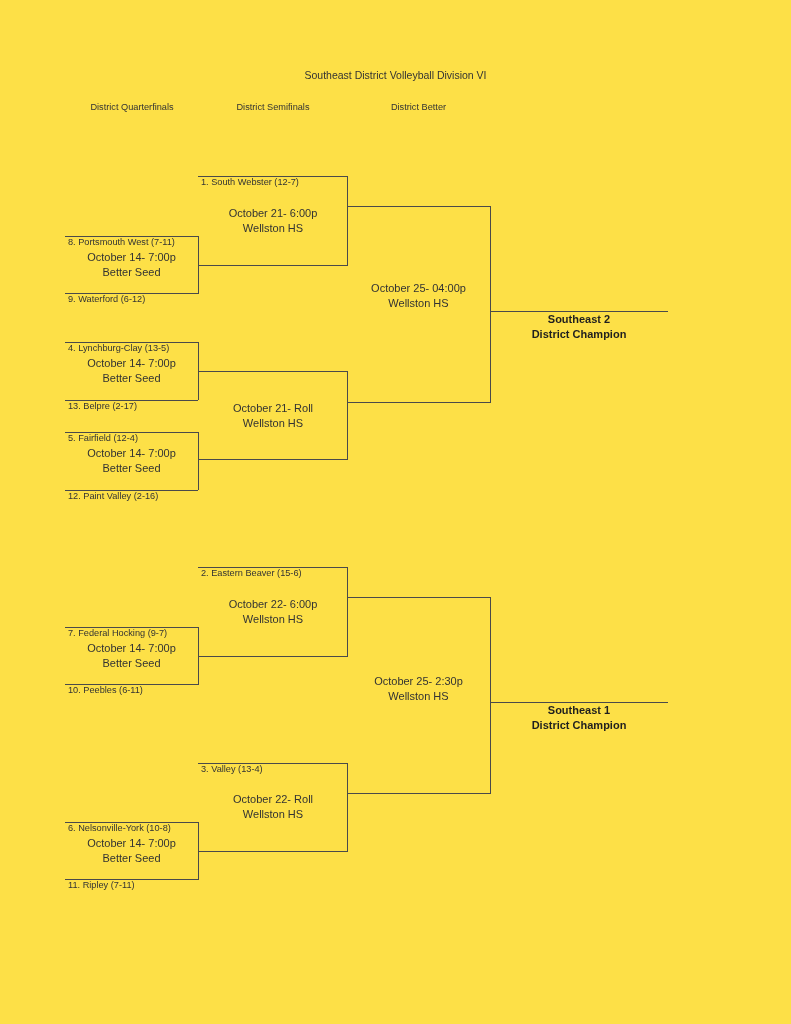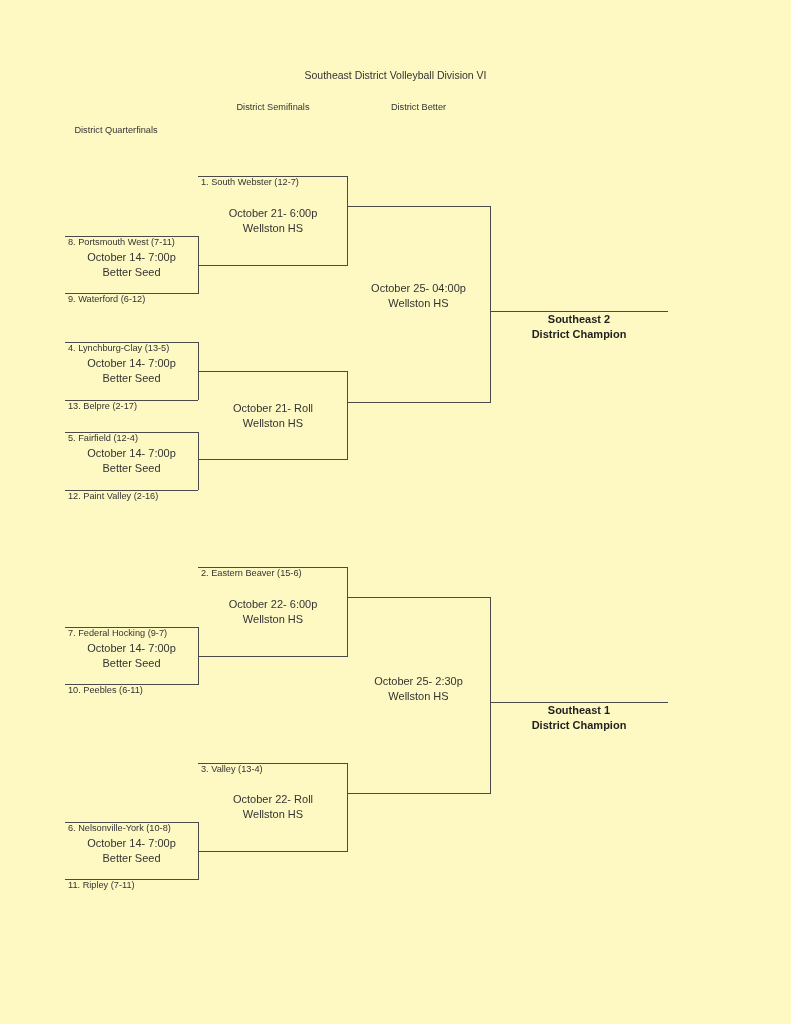--- a/index.html
+++ b/index.html
@@ -1,37 +1,37 @@
 <!DOCTYPE html>
 <html><head>
 <meta charset="utf-8">
 <style>
   html,body { margin:0; padding:0; background:#ffffff; }
   #page {
-    position:relative; width:791px; height:1024px; background:#fef9c3;
+    position:relative; width:791px; height:1024px; background:#fde047;
     font-family:"Liberation Sans","DejaVu Sans",sans-serif; color:#333333;
     overflow:hidden;
   }
   .hl { position:absolute; height:1px; background:#4a4a4a; }
   .vl { position:absolute; width:1px; background:#4a4a4a; }
   .title { position:absolute; left:0; width:791px; text-align:center; font-size:10.5px; color:#333; }
   .colhdr { position:absolute; text-align:center; font-size:9.2px; color:#333; }
   .team { position:absolute; font-size:9.2px; white-space:nowrap; color:#333;margin-top:15px; }
   .ginfo { position:absolute; text-align:center; font-size:11px; color:#333; }
   .ginfo div { line-height:15px; height:15px; }
   .champ { position:absolute; left:490px; width:178px; text-align:center; font-weight:bold; font-size:11px; color:#1f1f1f; }
   .champ div { line-height:15px; height:15px; }
 </style>
 </head>
 <body>
 
 <div id="page">
 
   <div class="title" style="top:69px;">Southeast District Volleyball Division VI</div>
-  <div class="colhdr" style="left:24px; top:102px; width:184px;margin-top:23px;">District Quarterfinals</div>
+  <div class="colhdr" style="left:40px; top:102px; width:184px;">District Quarterfinals</div>
   <div class="colhdr" style="left:198px; top:102px; width:150px;">District Semifinals</div>
   <div class="colhdr" style="left:347px; top:102px; width:143px;">District Better</div>
 
   <div class="team" style="left:201px; top:162px;">1. South Webster (12-7)</div>
   <div class="hl" style="left:198px; top:176px; width:149px;"></div>
 
   <div class="team" style="left:68px; top:222px;">8. Portsmouth West (7-11)</div>
   <div class="hl" style="left:65px; top:236px; width:133px;"></div>
   <div class="team" style="left:68px; top:279px;">9. Waterford (6-12)</div>
   <div class="hl" style="left:65px; top:293px; width:133px;"></div>

